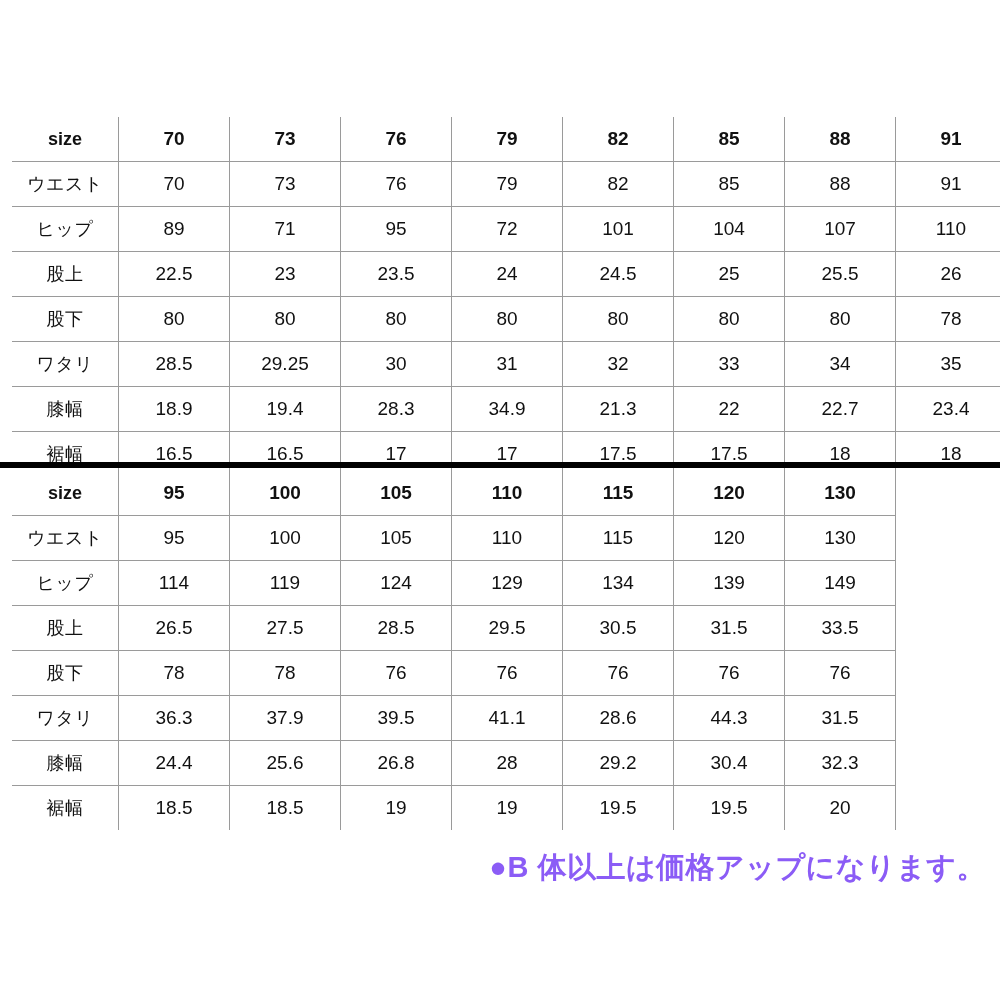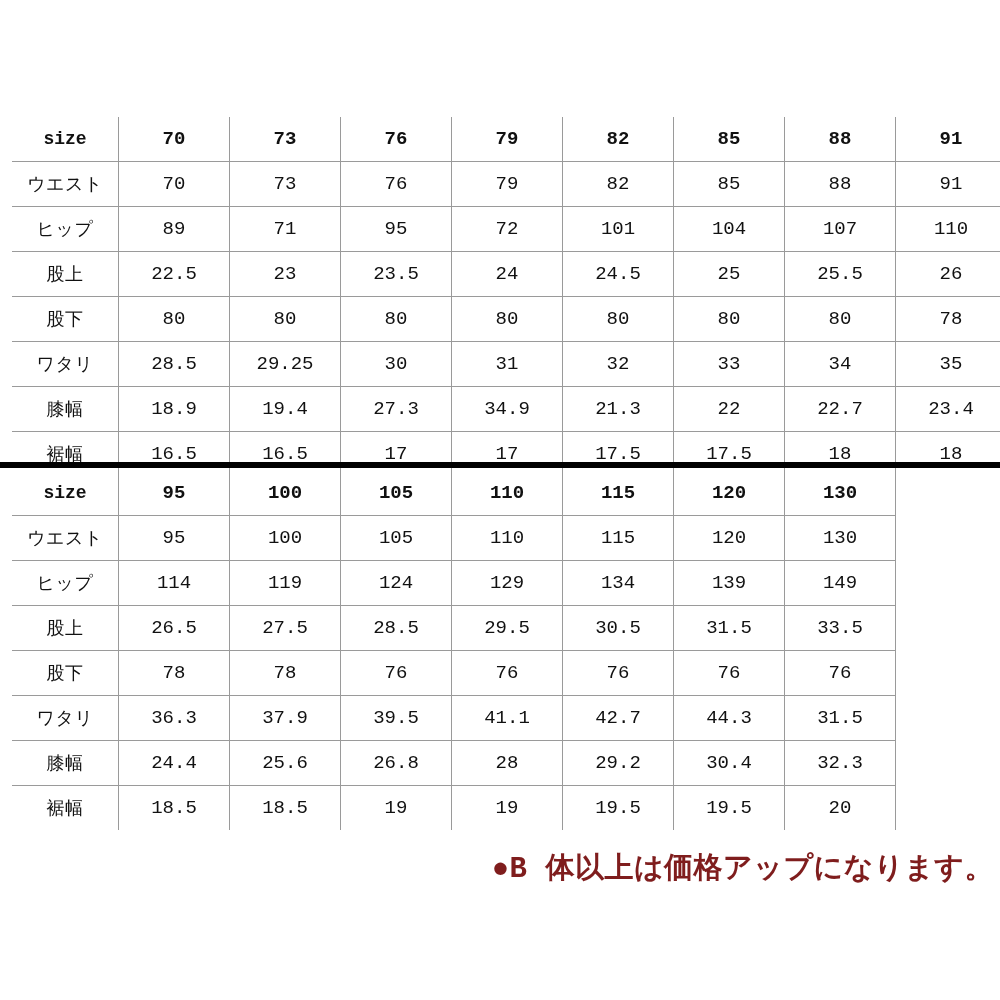--- a/index.html
+++ b/index.html
@@ -14,21 +14,20 @@
     color: #111111;
     position: relative;
     overflow: hidden;
   }
   .page {
     position: absolute;
     left: 0;
     top: 0;
     width: 1000px;
     height: 848px;
-    font-family: Liberation Mono, monospace;
   }
   .size-table {
     position: absolute;
     border-collapse: collapse;
     table-layout: fixed;
   }
   #table-block-1 {
     left: 12px;
     top: 117px;
     width: 976px;
@@ -79,26 +78,26 @@
   .divider {
     position: absolute;
     left: 0px;
     top: 462px;
     width: 1000px;
     height: 6px;
     background: #000000;
   }
   .note {
     position: absolute;
-    right: 6px;
+    right: 14px;
     top: 848px;
     font-size: 29px;
     font-weight: bold;
     letter-spacing: 0.5px;
-    color: #7f1d1d;
+    color: #8b5cf6;
     white-space: nowrap;
   }
   .col-w { width: 110px; }
 </style>
 </head>
 <body>
 
 <div class="page">
 
   <table class="size-table" id="table-block-1">
@@ -166,21 +165,21 @@
         <td>31</td>
         <td>32</td>
         <td>33</td>
         <td>34</td>
         <td>35</td>
       </tr>
       <tr>
         <td class="row-label">膝幅</td>
         <td>18.9</td>
         <td>19.4</td>
-        <td>27.3</td>
+        <td>28.3</td>
         <td>34.9</td>
         <td>21.3</td>
         <td>22</td>
         <td>22.7</td>
         <td>23.4</td>
       </tr>
       <tr>
         <td class="row-label">裾幅</td>
         <td>16.5</td>
         <td>16.5</td>
@@ -252,21 +251,21 @@
         <td>76</td>
         <td>76</td>
         <td style="border:none"></td>
       </tr>
       <tr>
         <td class="row-label">ワタリ</td>
         <td>36.3</td>
         <td>37.9</td>
         <td>39.5</td>
         <td>41.1</td>
-        <td>42.7</td>
+        <td>28.6</td>
         <td>44.3</td>
         <td>31.5</td>
         <td style="border:none"></td>
       </tr>
       <tr>
         <td class="row-label">膝幅</td>
         <td>24.4</td>
         <td>25.6</td>
         <td>26.8</td>
         <td>28</td>

